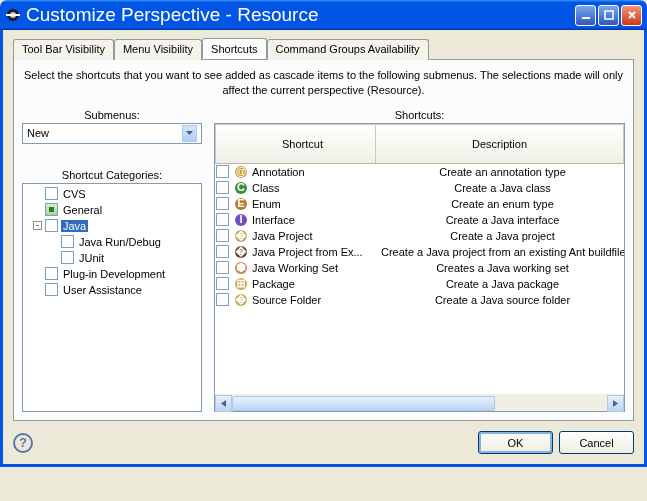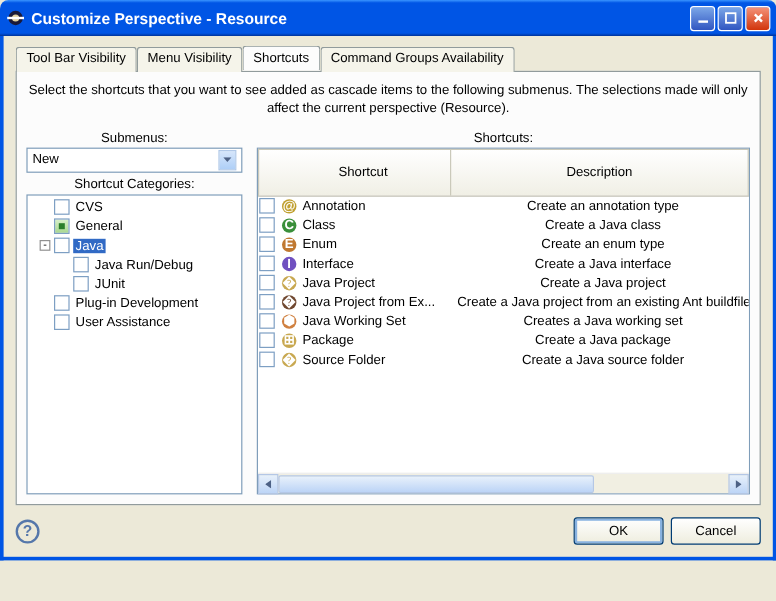--- a/index.html
+++ b/index.html
@@ -1,41 +1,41 @@
 <!DOCTYPE html>
 <html><head>
 <meta charset="utf-8">
 <style>
 * { box-sizing: border-box; font-family: Tahoma, sans-serif; font-size: 11px; }
 body { margin: 0; background: #ece9d8; width: 647px; height: 501px; overflow: hidden; }
 
 .titlebar { height: 30px; background: linear-gradient(to bottom, #3a95ff 0%, #0055e5 8%, #0055e5 92%, #003399 100%); display: flex; align-items: center; padding: 0 5px; border-radius: 7px 7px 0 0; }
 .titlebar-icon { width: 16px; height: 16px; margin-right: 5px; }
-.titlebar-text { color: #fff; font-weight: bold; font-size: 13px; flex: 1; }
+.titlebar-text { color: #fff; font-weight: normal; font-size: 19px; flex: 1; }
 .titlebar-buttons { display: flex; gap: 2px; }
 .titlebar-btn { width: 21px; height: 21px; border-radius: 3px; border: 1px solid #fff; display: flex; align-items: center; justify-content: center; color: #fff; font-weight: bold; }
 .tb-min, .tb-max { background: linear-gradient(to bottom, #7ba7e8, #3156c1); }
 .tb-close { background: linear-gradient(to bottom, #f5937a, #d1350c); }
 
 .window-border { border-left: 3px solid #0055e5; border-right: 3px solid #0055e5; border-bottom: 3px solid #0055e5; height: 437px; background: #ece9d8; padding: 8px 10px 10px 10px; display: flex; flex-direction: column; }
 
 .tabs { display: flex; position: relative; z-index: 2; }
 .tab { padding: 3px 8px; border: 1px solid #919b9c; border-bottom: none; background: #f5f4ea; border-radius: 3px 3px 0 0; margin-right: 0; position: relative; top: 1px; cursor: default; }
 .tab.active { background: #fcfcfc; border-bottom: 1px solid #fcfcfc; top: 0; padding-top: 4px; z-index: 3; }
 
 .tab-content { border: 1px solid #919b9c; background: #fcfcfc; flex: 1; padding: 8px; display: flex; flex-direction: column; text-align: center; }
 
 .desc { color: #000; margin-bottom: 10px; line-height: 1.4; }
 
 .row { display: flex; gap: 12px; flex: 1; min-height: 0; }
 .left-col { width: 180px; display: flex; flex-direction: column; }
 .right-col { flex: 1; display: flex; flex-direction: column; min-width: 0; }
 
 .label { margin-bottom: 2px; }
-.combo { width: 100%; height: 21px; border: 1px solid #7f9db9; background: #fff; display: flex; align-items: center; padding: 0 4px; justify-content: space-between; margin-bottom: 4px; }
+.combo { width: 100%; height: 21px; border: 1px solid #7f9db9; background: #fff; display: flex; align-items: center; padding: 0 4px; justify-content: space-between; margin-bottom: 25px; }
 .combo-text { }
 .combo-btn { width: 15px; height: 17px; background: linear-gradient(to bottom, #d6e6fb, #aecff7); border: 1px solid #b0c8e8; display: flex; align-items: center; justify-content: center; }
 .combo-btn svg { width: 7px; height: 4px; }
 
 .tree-container { border: 1px solid #7f9db9; background: #fff; flex: 1; padding: 2px; overflow: auto; }
 .tree-item { display: flex; align-items: center; height: 16px; padding-left: 4px; }
 .tree-item .spacer { display: inline-block; }
 .expander { width: 9px; height: 9px; border: 1px solid #919191; display: inline-flex; align-items: center; justify-content: center; font-size: 9px; line-height: 7px; margin-right: 3px; background: #fff; color: #000; }
 .chk { width: 13px; height: 13px; border: 1px solid #7d9fc3; background: #fff; margin-right: 3px; display: inline-block; }
 .chk.tri { background: linear-gradient(to bottom, #d8f0c8, #a8d890); position: relative; }

